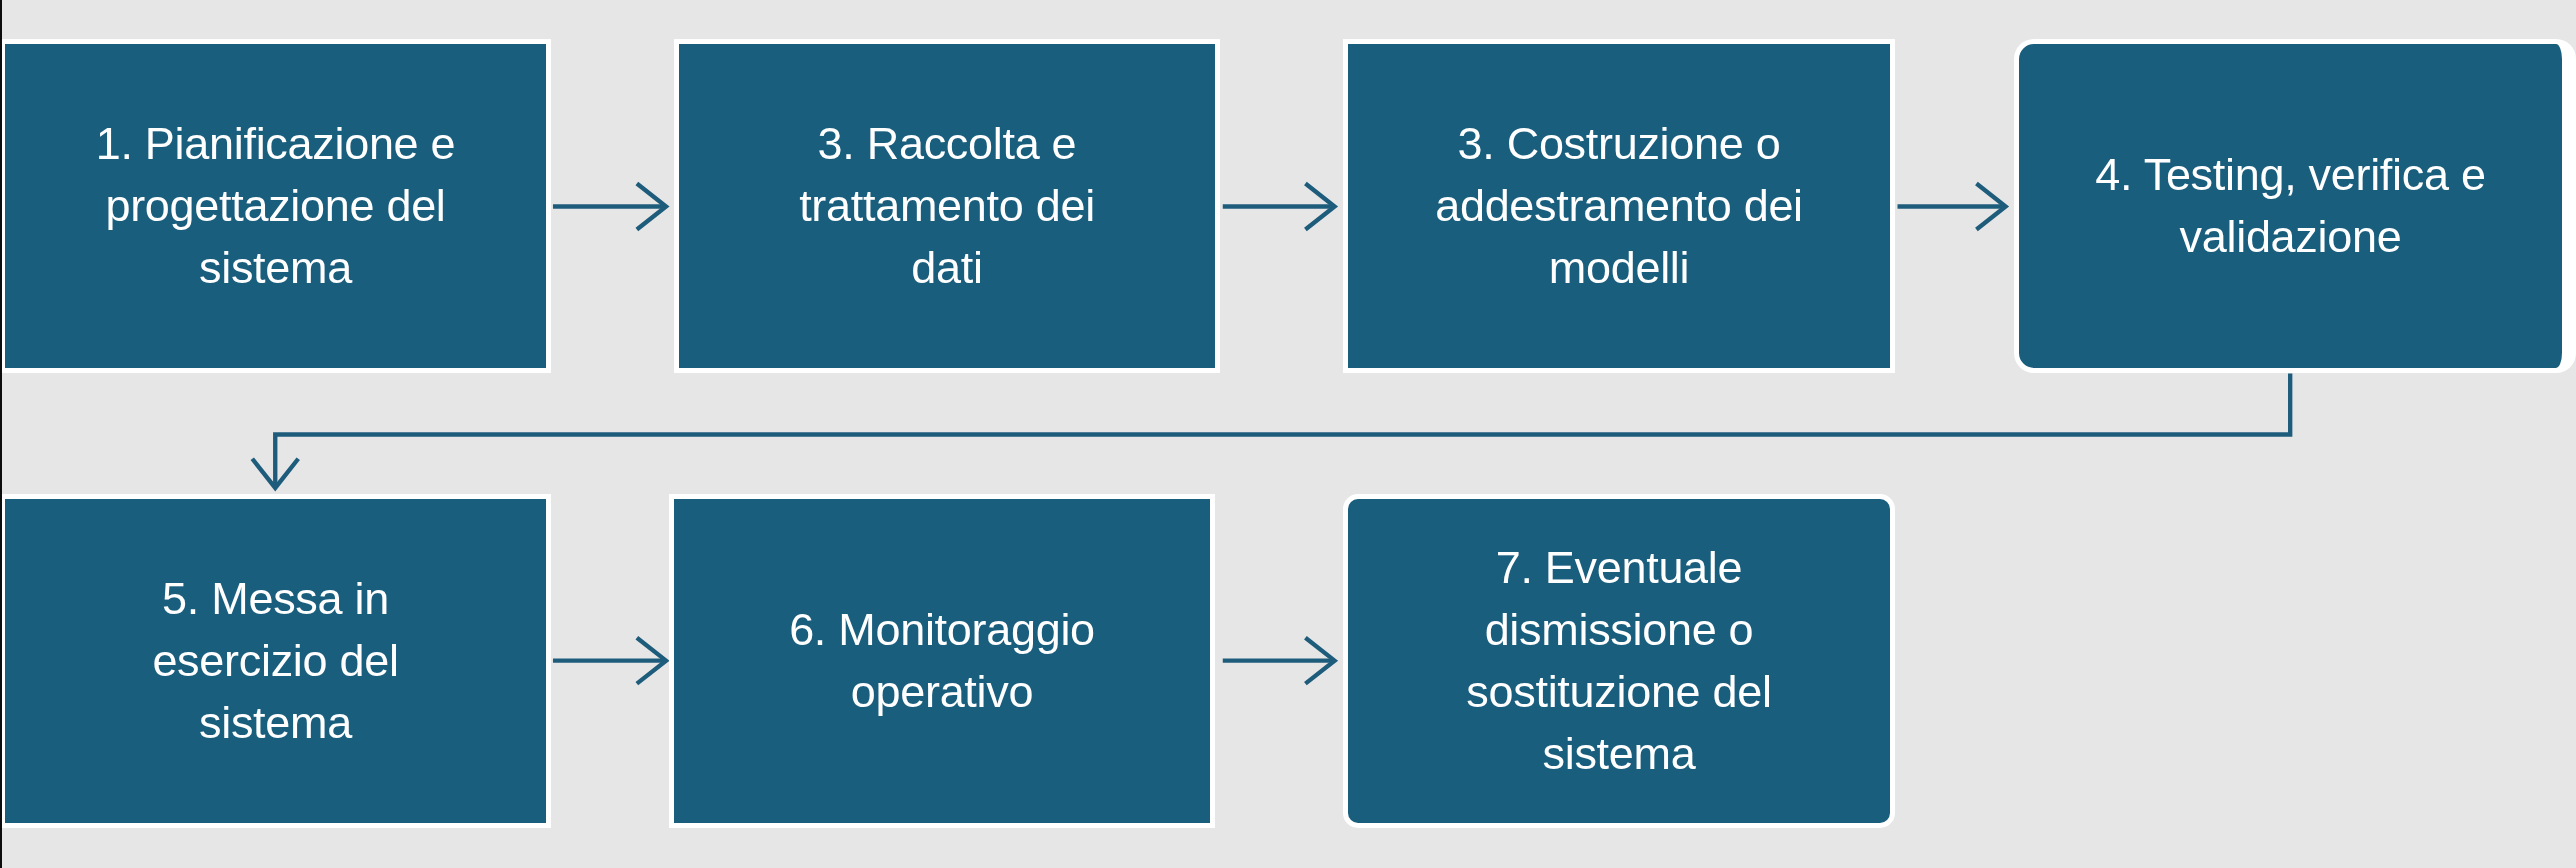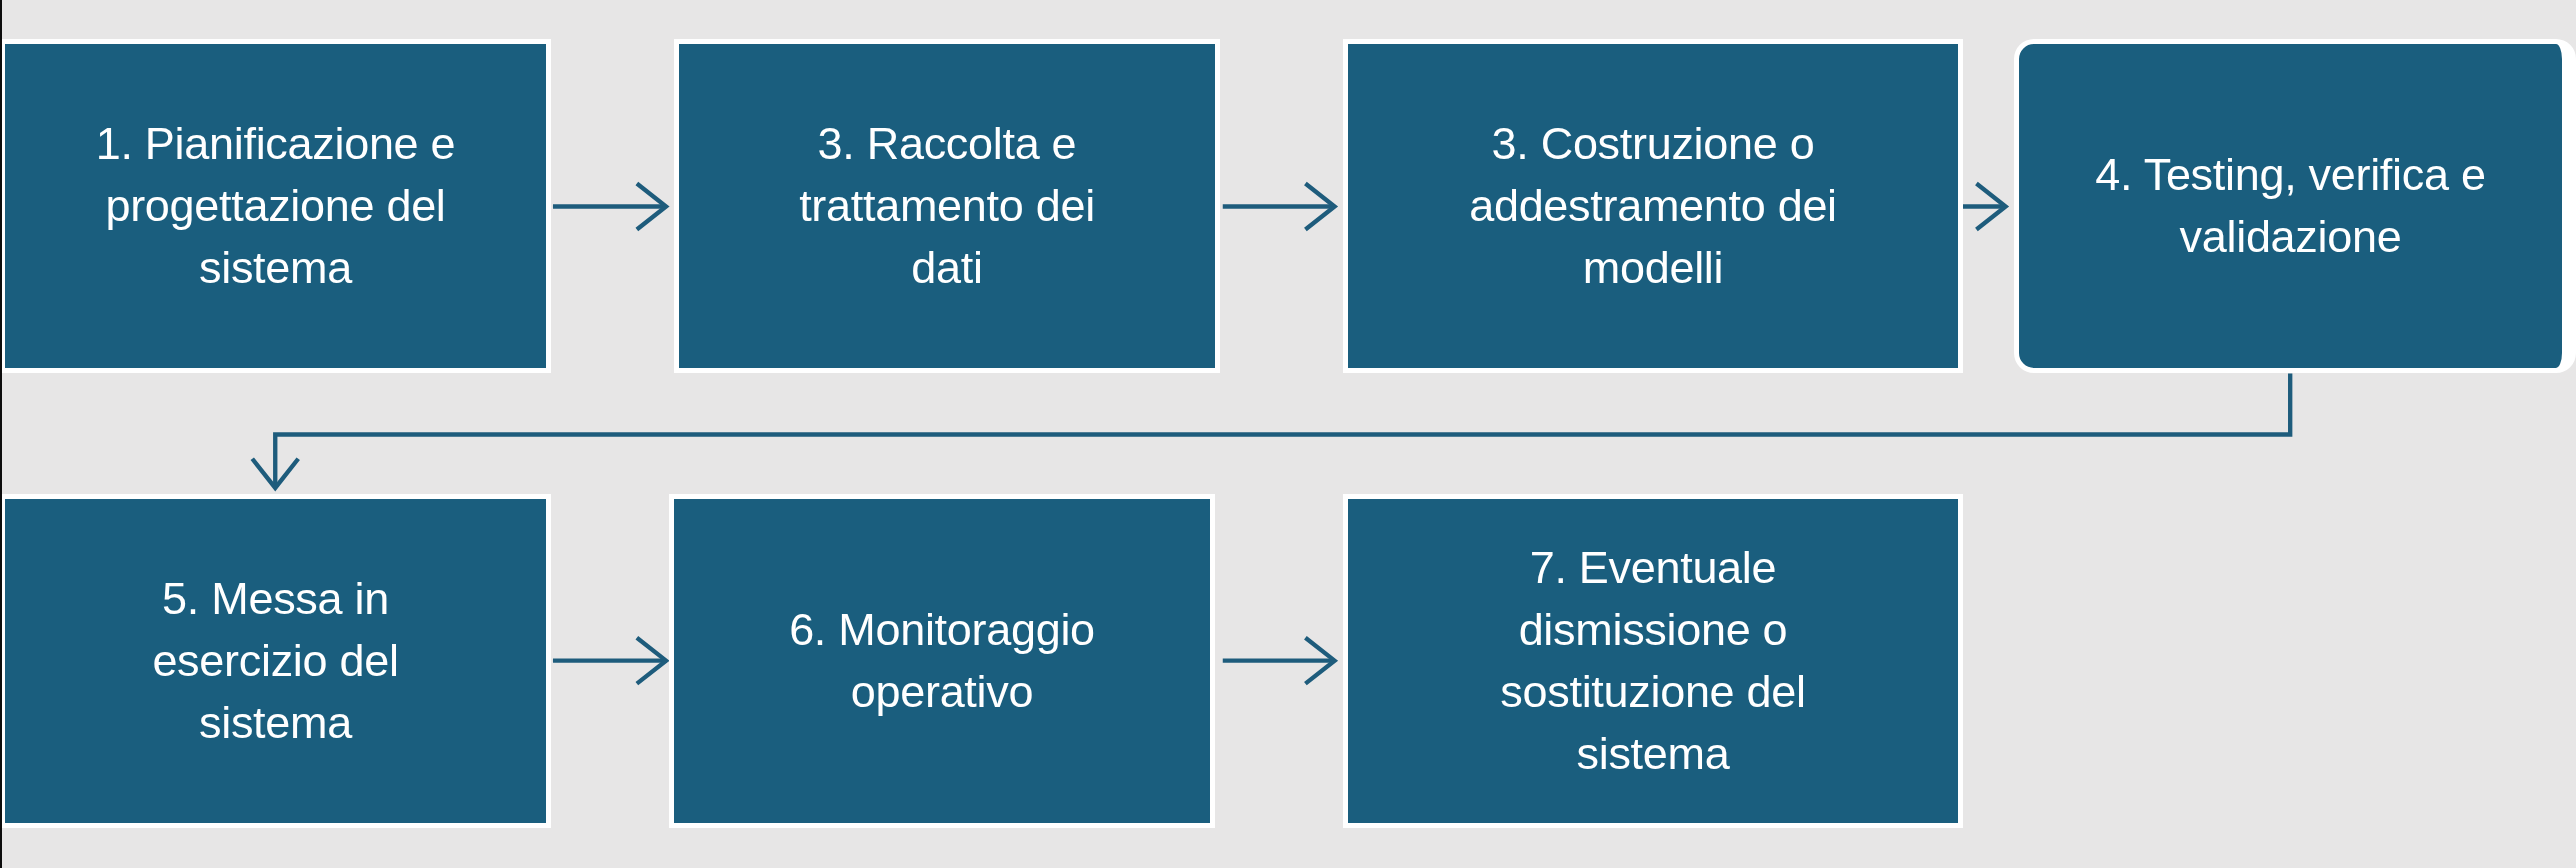--- a/index.html
+++ b/index.html
@@ -34,25 +34,25 @@
     font-size: 45px;
     line-height: 62px;
     text-align: center;
     white-space: pre-line;
     letter-spacing: -0.3px;
   }
   .row1 { top: 39px;  height: 334px; }
   .row2 { top: 494px; height: 334px; }
   .b1 { left: 0px;    width: 551px; }
   .b2 { left: 674px; width: 546px; }
-  .b3 { left: 1343px; width: 620px; }
+  .b3 { left: 1343px; width: 552px; }
   .b4 { left: 2014px; width: 562px; border-right-width: 14.3px; border-radius: 20px; }
   .b5 { left: 0px;    width: 551px; }
   .b6 { left: 669px; width: 546px; }
-  .b7 { left: 1343px; width: 620px; }
+  .b7 { left: 1343px; width: 552px; border-radius: 15px; }
 
   
   .flow-svg {
     position: absolute;
     left: 0; top: 0;
     width: 2576px;
     height: 869px;
     pointer-events: none;
   }
   .flow-line {

